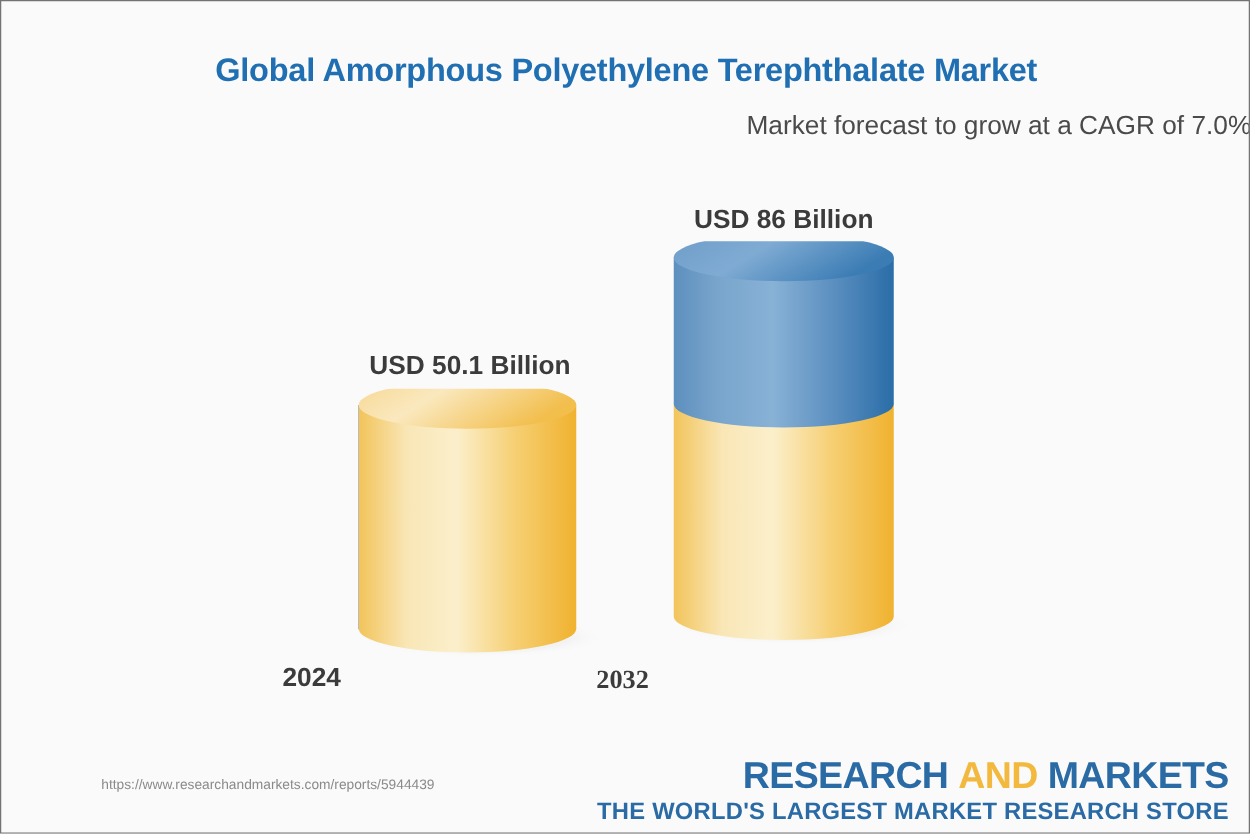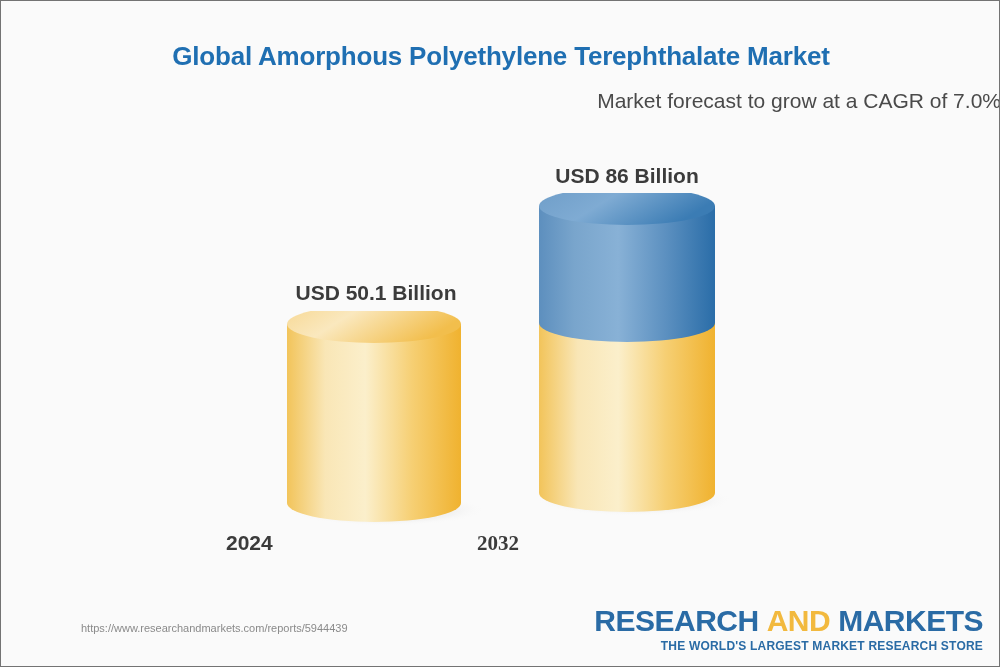--- a/index.html
+++ b/index.html
@@ -96,21 +96,21 @@
   .logo-main {
     font-size: 30px;
     font-weight: bold;
     letter-spacing: -0.5px;
     color: #2A6BA5;
     line-height: 1.05;
     white-space: nowrap;
   }
   .logo-and { color: #F2B93E; }
   .logo-tag {
-    font-size: 12px;
+    font-size: 19px;
     font-weight: bold;
     color: #2A6BA5;
     letter-spacing: 0.2px;
     white-space: nowrap;
     margin-top: 2px;
   }
 </style>
 </head>
 <body>
 

